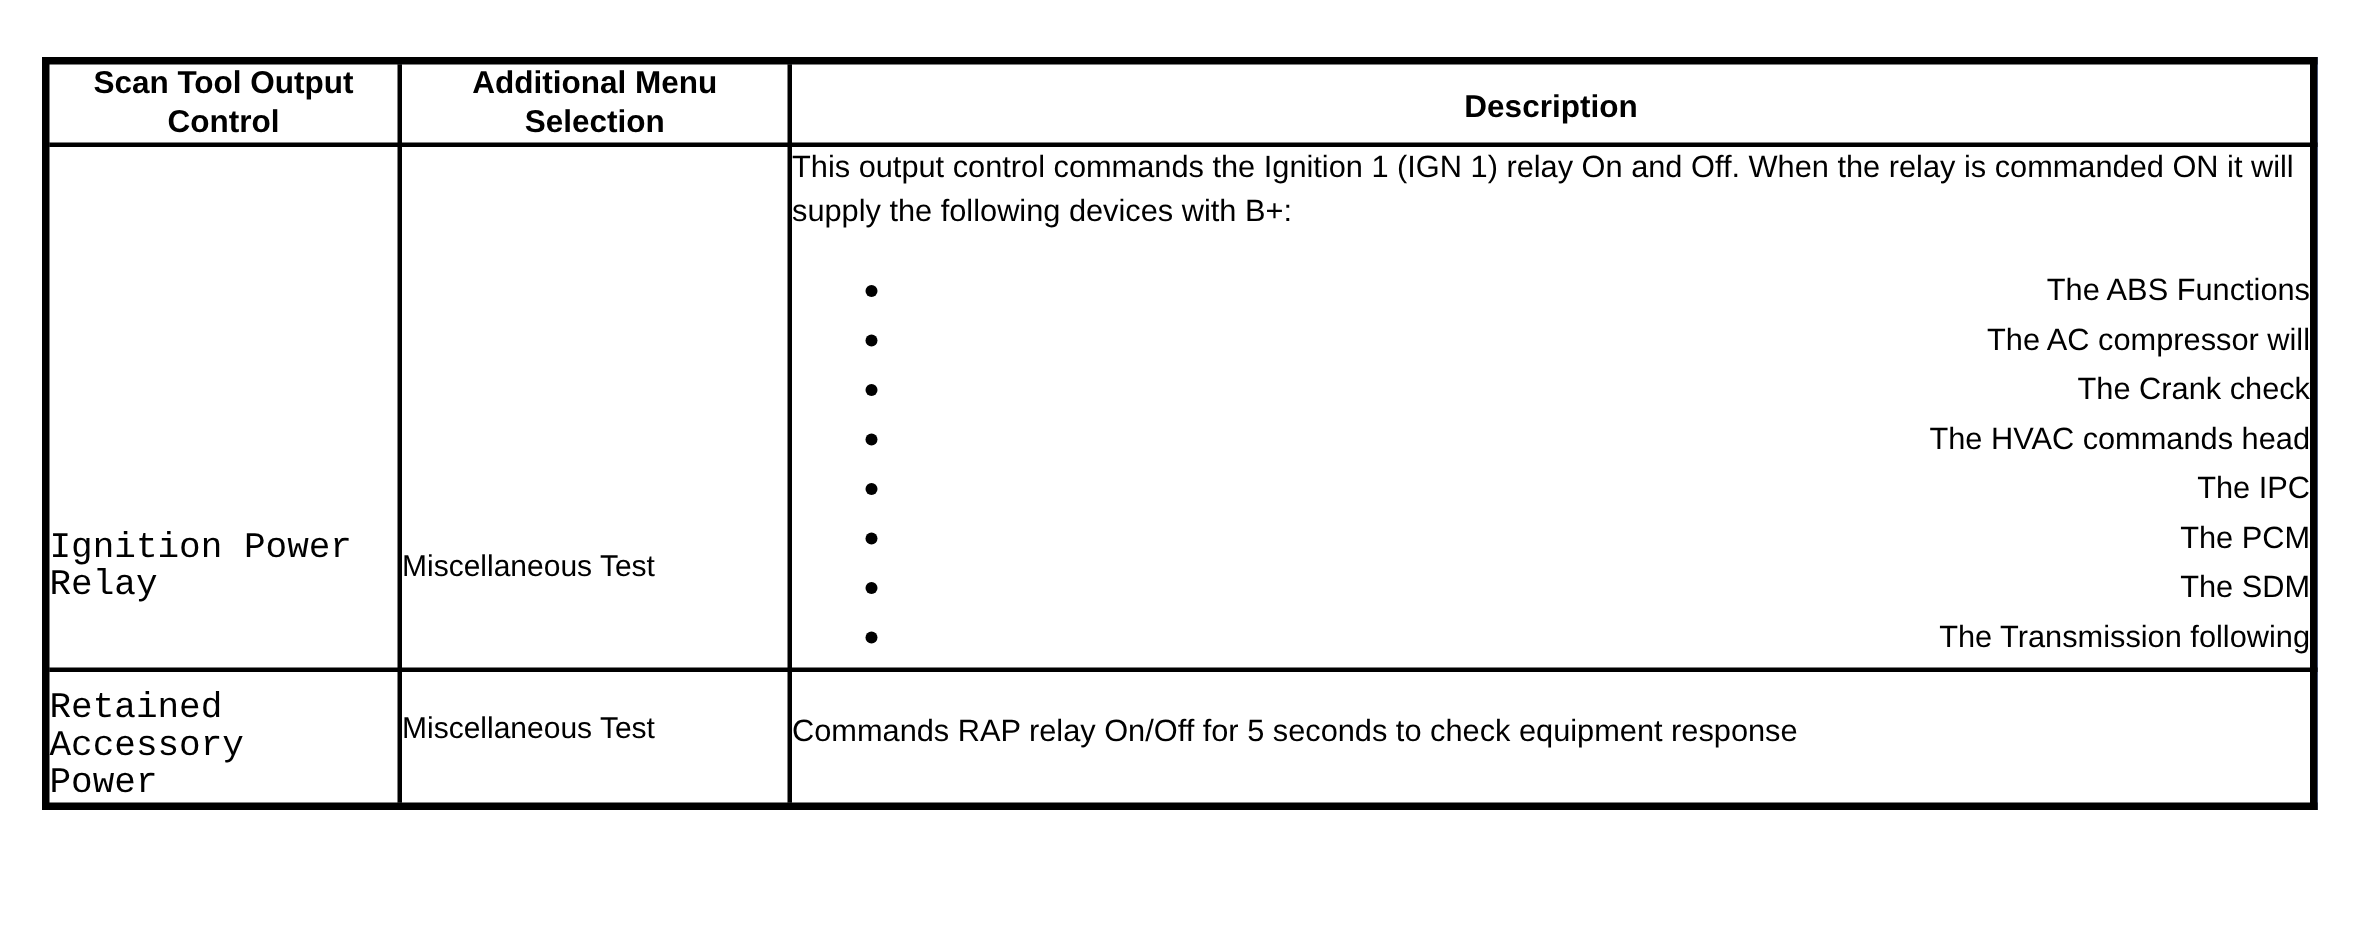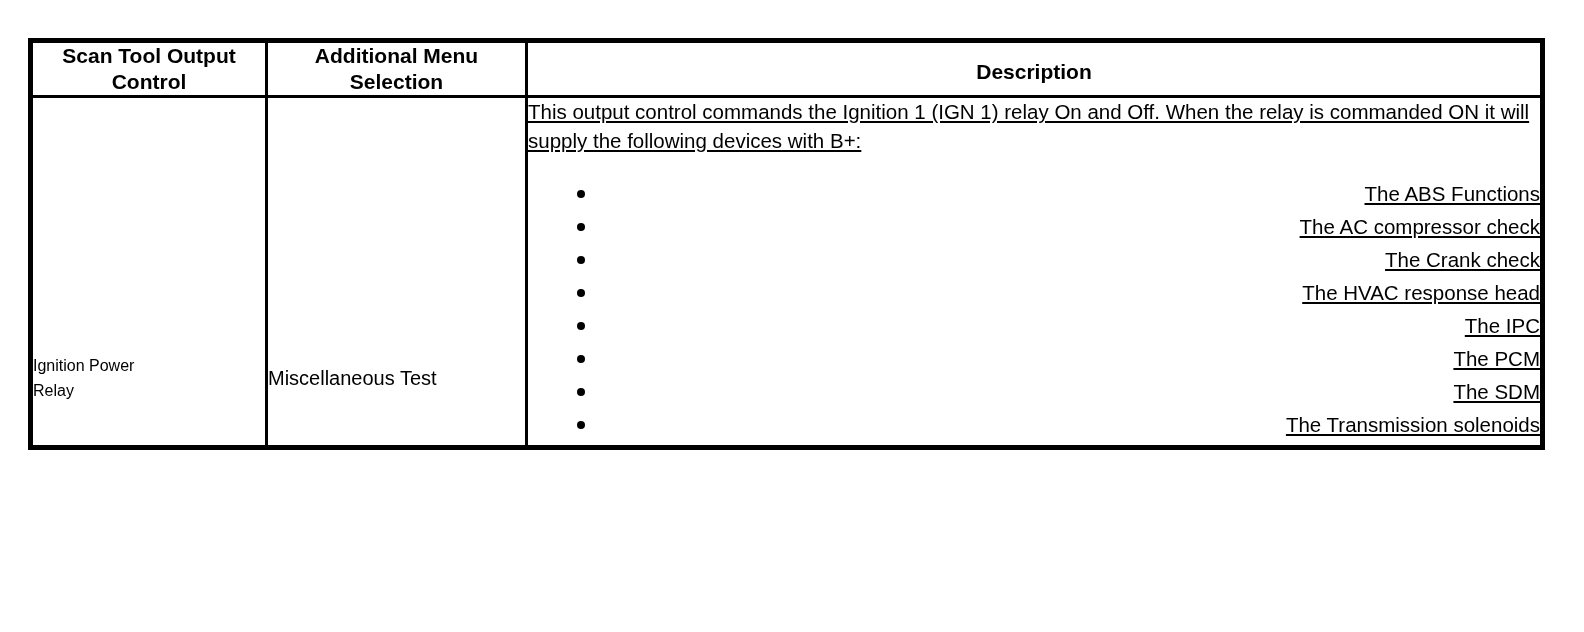--- a/index.html
+++ b/index.html
@@ -61,36 +61,36 @@
     vertical-align: top;
     white-space: pre-line;
   }
   .hdr-cell.desc {
     vertical-align: bottom;
     padding-bottom: 10px;
   }
 
   
   .cell-col1 {
-    font-size: 16px;
+    font-size: 24px;
     line-height: 25px;
     padding: 6px 4px 6px 7px;
     white-space: pre-line;
+    font-family: Liberation Mono, monospace;
   }
   .cell-col2 {
     font-size: 20px;
     line-height: 25px;
     padding: 6px 4px 6px 7px;
     margin-top: 48px;
   }
   .cell-col3 {
     font-size: 20.5px;
     line-height: 28px;
     padding: 7px 8px 8px 7px;
-    text-decoration: underline;
   }
 
   
   .row-main .cell-col1 { padding-top: 255px; }
   .row-main .cell-col2 { padding-top: 268px; }
 
   .row-last .cell-col1 { padding-top: 12px; }
   .row-last .cell-col2 { padding-top: 26px; }
   .row-last .cell-col3 { padding-top: 26px; }
 
@@ -160,47 +160,55 @@
         <td class="cell-col2">Miscellaneous Test</td>
         <td class="cell-col3">
           <p class="desc-para">This output control commands the Ignition 1 (IGN 1) relay On and Off. When the relay is commanded ON it will supply the following devices with B+:</p>
           <ul class="bullet-list">
             <li>
               <span class="bullet-dot"></span>
               <span>The ABS Functions</span>
             </li>
             <li>
               <span class="bullet-dot"></span>
-              <span>The AC compressor check</span>
+              <span>The AC compressor will</span>
             </li>
             <li>
               <span class="bullet-dot"></span>
               <span>The Crank check</span>
             </li>
             <li>
               <span class="bullet-dot"></span>
-              <span>The HVAC response head</span>
+              <span>The HVAC commands head</span>
             </li>
             <li>
               <span class="bullet-dot"></span>
               <span>The IPC</span>
             </li>
             <li>
               <span class="bullet-dot"></span>
               <span>The PCM</span>
             </li>
             <li>
               <span class="bullet-dot"></span>
               <span>The SDM</span>
             </li>
             <li>
               <span class="bullet-dot"></span>
-              <span>The Transmission solenoids</span>
+              <span>The Transmission following</span>
             </li>
           </ul>
         </td>
       </tr>
 
+      <tr class="row-last">
+        <td class="cell-col1">Retained Accessory
+Power</td>
+        <td class="cell-col2">Miscellaneous Test</td>
+        <td class="cell-col3">
+          <p class="desc-line">Commands RAP relay On/Off for 5 seconds to check equipment response</p>
+        </td>
+      </tr>
 
     </tbody>
   </table>
 
 </div>
 
 </body></html>

